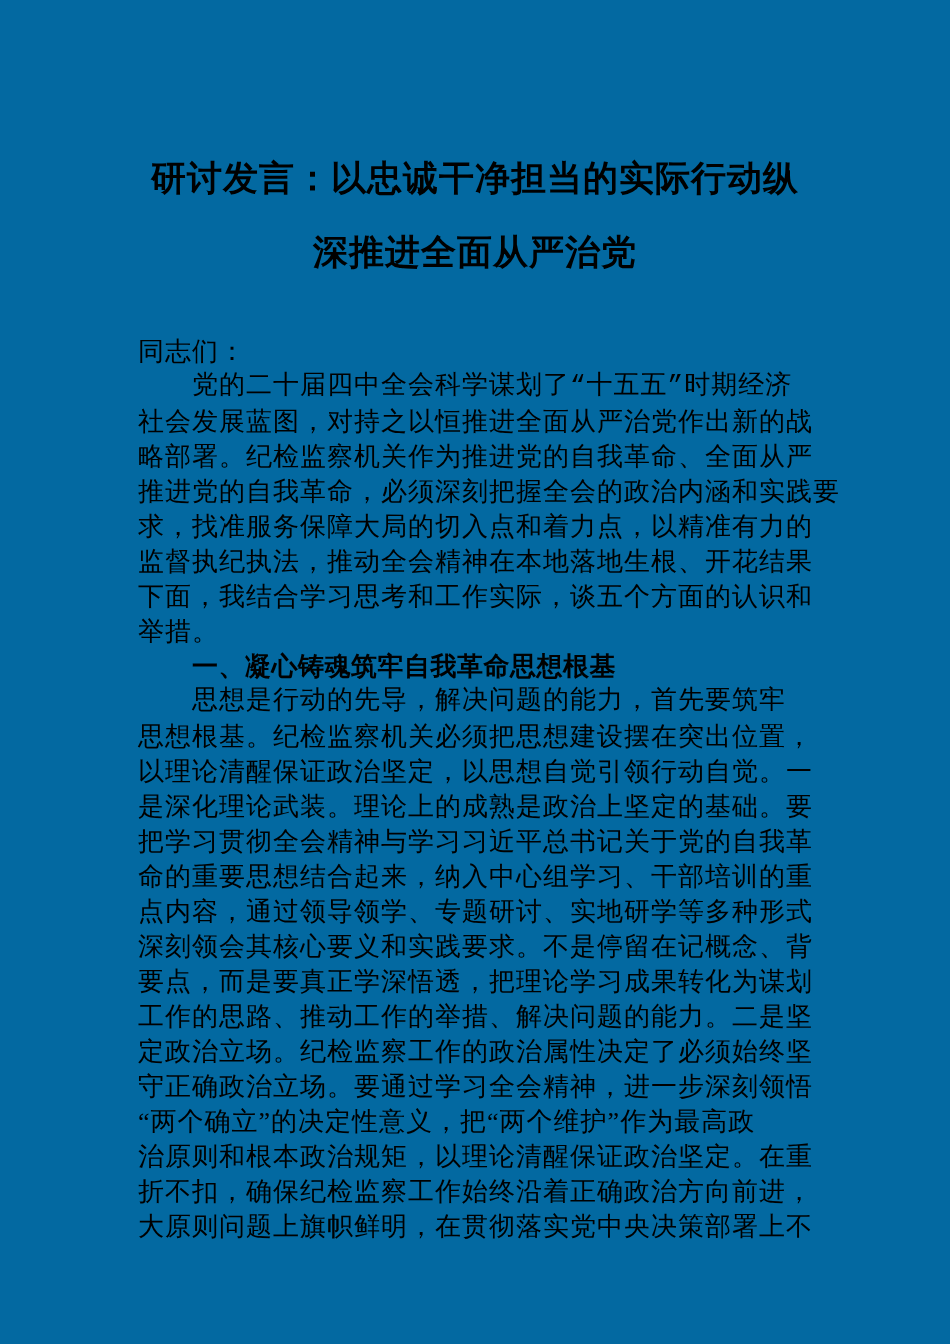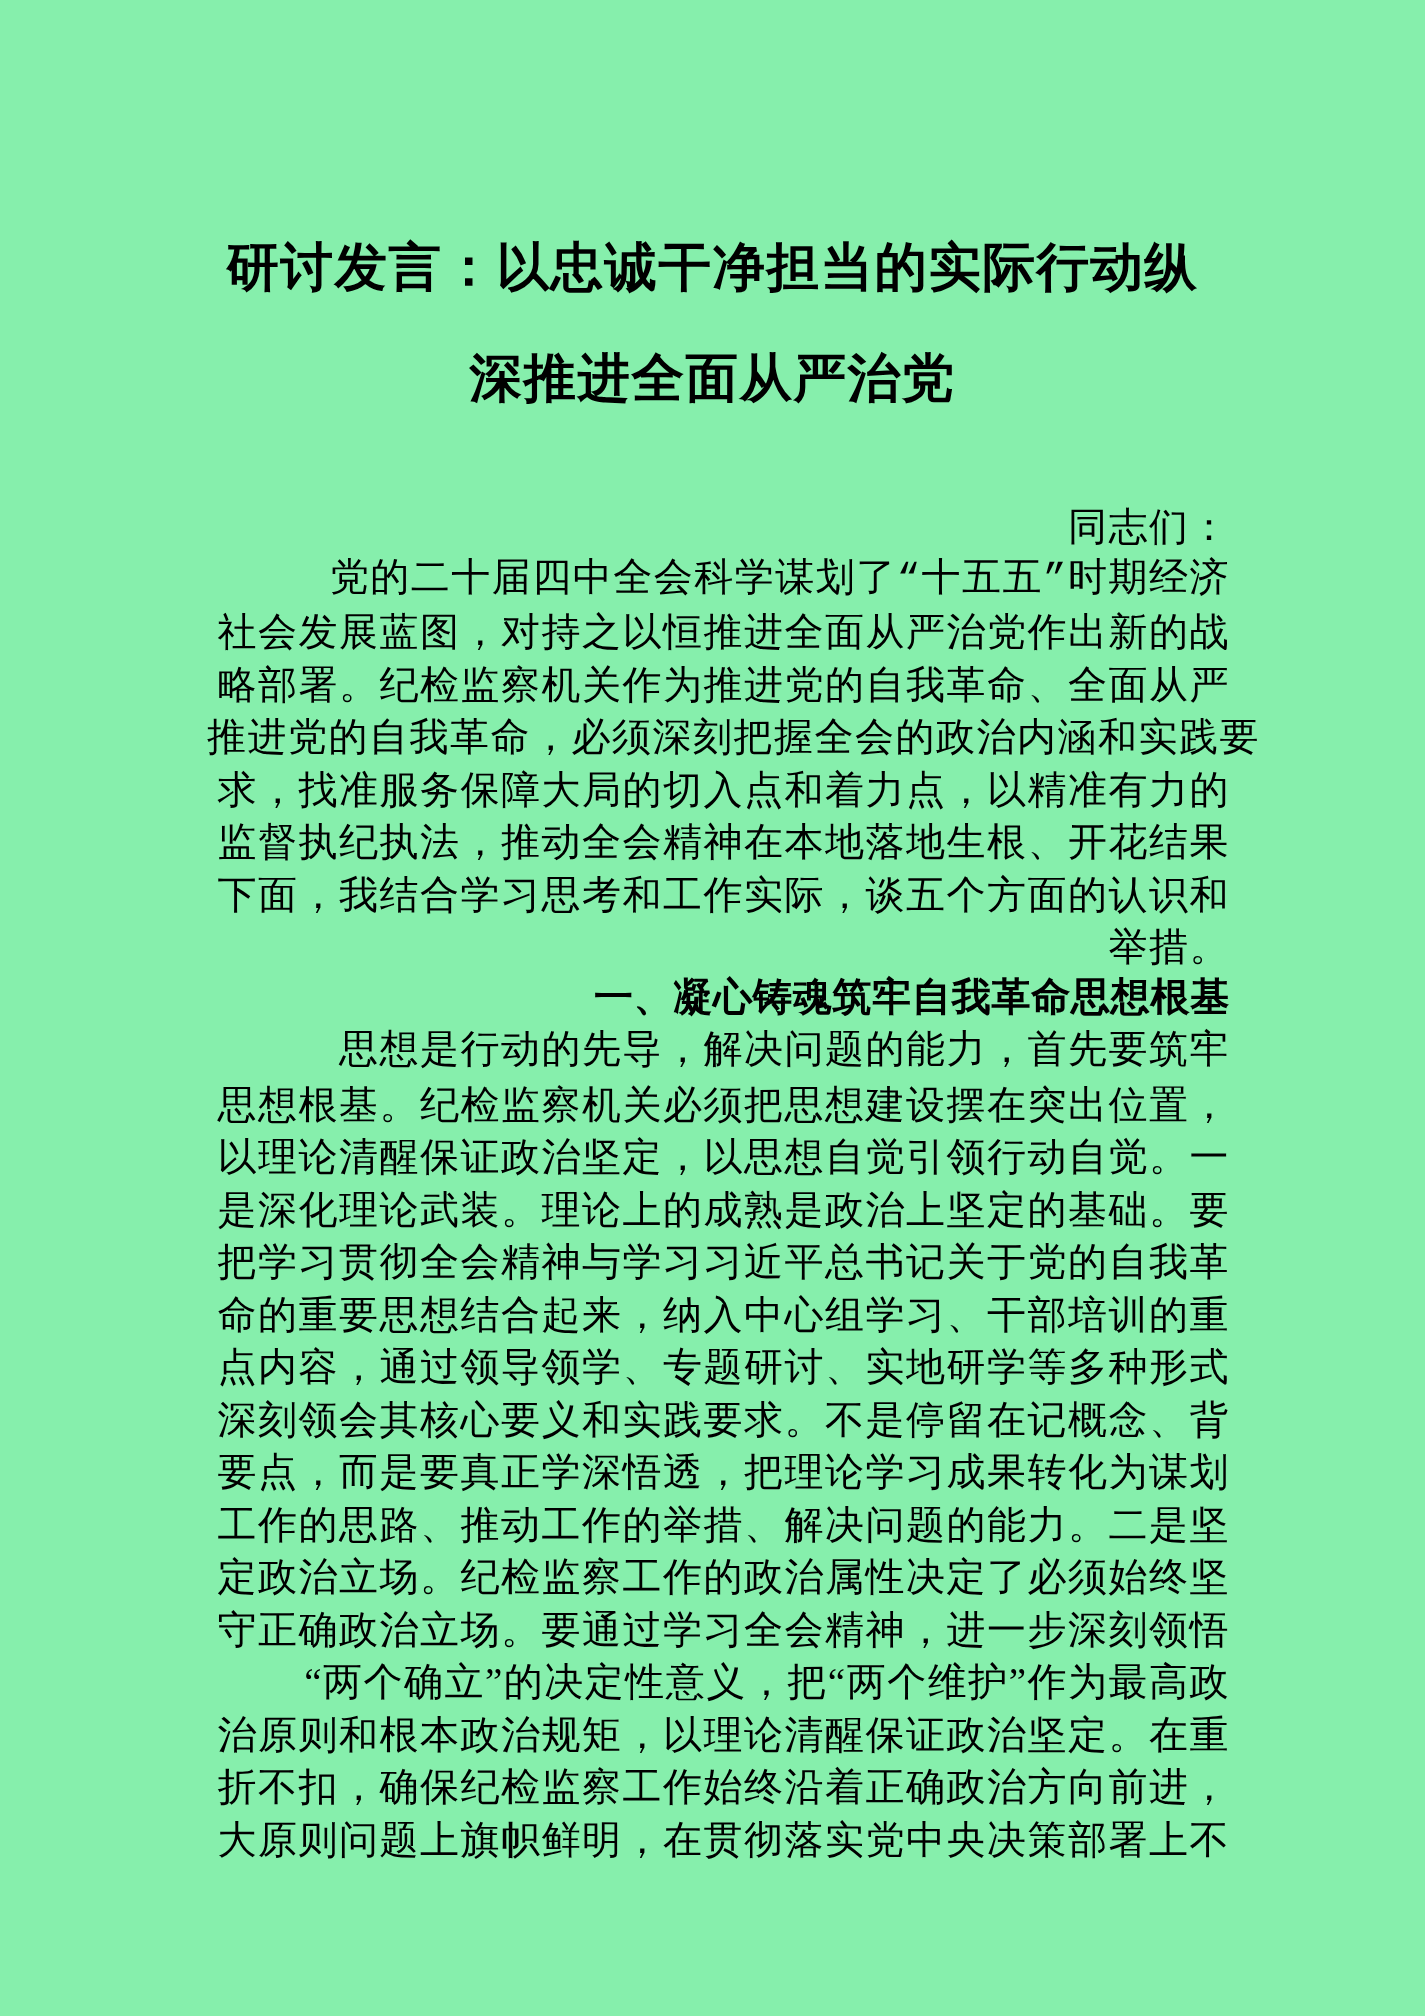--- a/index.html
+++ b/index.html
@@ -4,56 +4,55 @@
 <style>
   html, body {
     margin: 0;
     padding: 0;
     background: #ffffff;
   }
   .page {
     position: relative;
     width: 950px;
     height: 1344px;
-    background: #86efac;
+    background: #0369a1;
     color: #000000;
     overflow: hidden;
     font-family: "Liberation Serif", "DejaVu Serif", serif;
   }
   .title-block {
     padding-top: 142px;
     text-align: center;
   }
   .title-line {
     font-size: 35px;
     line-height: 74px;
     font-weight: bold;
     letter-spacing: 1px;
     font-family: "Liberation Serif", "DejaVu Serif", serif;
     white-space: nowrap;
   }
   .body-block {
     margin: 44px 130px 16px 138px;
-    text-align: right;
   }
   .line {
     font-size: 26px;
     line-height: 35px;
     height: 35px;
     letter-spacing: 1px;
     white-space: nowrap;
     font-family: "Liberation Serif", "DejaVu Serif", serif;
   }
   .line.indent {
     padding-left: 54px;
     font-family: Liberation Mono, monospace;
   }
   .line.heading {
     font-weight: bold;
-    font-family: Liberation Mono, monospace;
+    font-family: Liberation Serif, serif;
     letter-spacing: 0.5px;
   }
 </style>
 </head>
 <body>
 
 <div class="page">
   <div class="title-block">
     <div class="title-line">研讨发言：以忠诚干净担当的实际行动纵</div>
     <div class="title-line">深推进全面从严治党</div>

